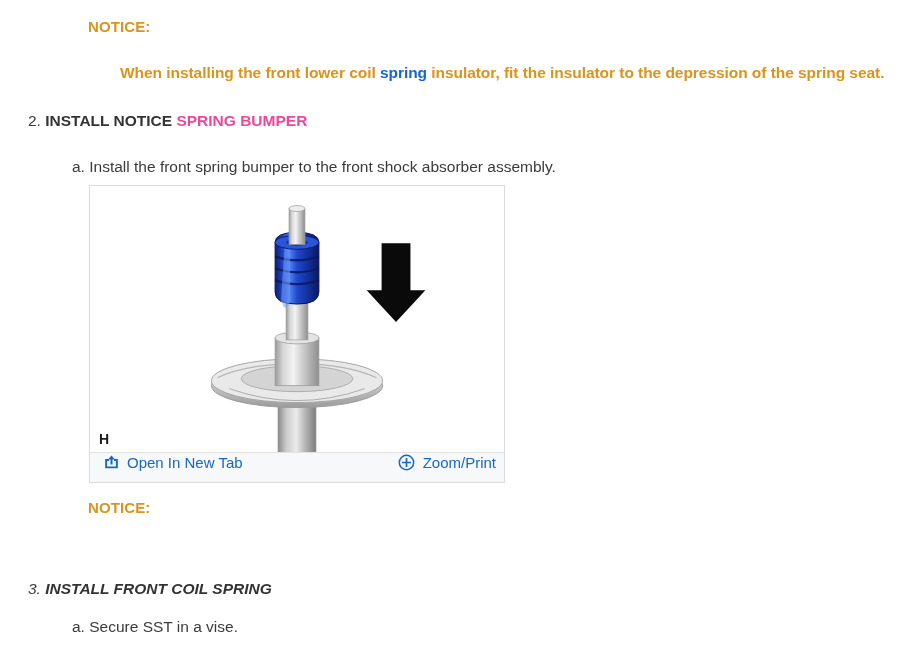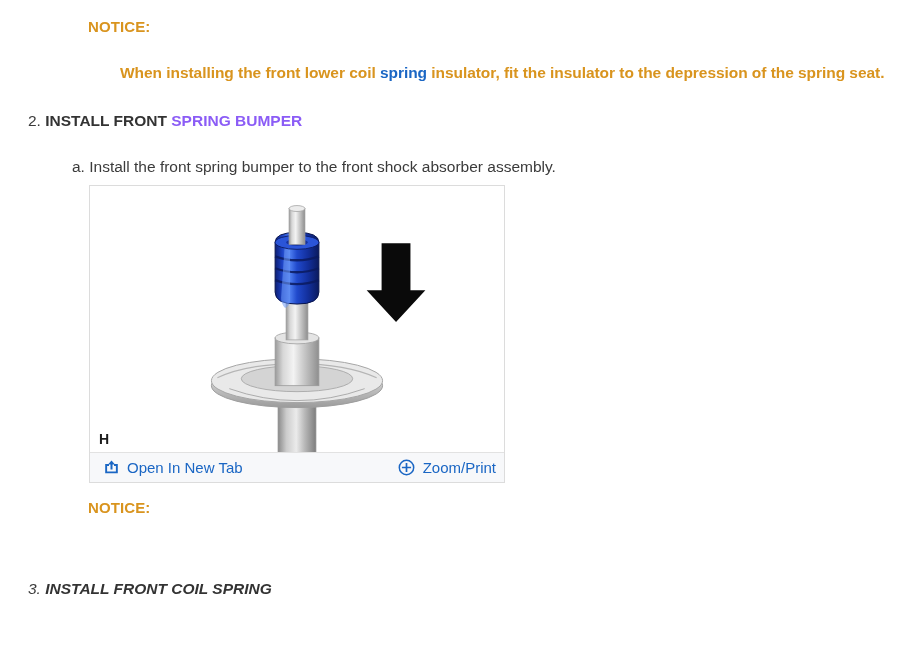--- a/index.html
+++ b/index.html
@@ -61,21 +61,21 @@
     font-size: 15.5px;
     font-weight: bold;
     color: #333333;
     white-space: nowrap;
   }
   .step .num {
     font-weight: normal;
     color: #3b3b3b;
   }
   .step .blue {
-    color: #8b5cf6;
+    color: #ec4899;
     cursor: pointer;
     margin-top: 38px;
   }
   #step2 { top: 112px; }
   #step3 { top: 580px; font-style: italic; }
 
   
   .substep {
     position: absolute;
     left: 72px;
@@ -126,21 +126,21 @@
   .fig-toolbar {
     position: absolute;
     left: 0;
     bottom: 0;
     width: 100%;
     height: 30px;
     background: #f7f8fa;
     border-top: 1px solid #e2e2e2;
     box-sizing: border-box;
     display: flex;
-    align-items: center;
+    align-items: flex-start;
     justify-content: space-between;
     padding: 0 8px 0 12px;
   }
   .tool-btn {
     display: flex;
     align-items: center;
     gap: 7px;
     color: #1a66c4;
     font-size: 15px;
     cursor: pointer;
@@ -158,21 +158,21 @@
 </style>
 </head>
 <body>
 
 <div class="page">
 
   <div class="notice-label" id="notice1-label">NOTICE:</div>
 
   <div class="notice-body" id="notice1-body"><span>When installing the front lower coil </span><span class="lnk">spring</span><span> insulator, fit the insulator to the depression of the spring seat.</span></div>
 
-  <div class="step" id="step2"><span class="num">2.</span>&nbsp;<span>INSTALL FRONT</span>&nbsp;<span class="blue">SPRING BUMPER</span></div>
+  <div class="step" id="step2"><span class="num">2.</span>&nbsp;<span>INSTALL NOTICE</span>&nbsp;<span class="blue">SPRING BUMPER</span></div>
 
   <div class="substep" id="substep2a">a. Install the front spring bumper to the front shock absorber assembly.</div>
 
   <div class="figure-panel">
 
     <div class="figure-canvas">
 
       <svg class="illus" viewBox="0 0 416 267" preserveAspectRatio="xMidYMid meet">
         <defs>
           <linearGradient id="gMetal" x1="0" y1="0" x2="1" y2="0">
@@ -270,14 +270,15 @@
       </div>
 
     </div>
   </div>
 
   <div class="notice-label" id="notice2-label">NOTICE:</div>
 
 
   <div class="step" id="step3"><span class="num">3.</span>&nbsp;<span>INSTALL FRONT COIL SPRING</span></div>
 
+  <div class="substep" id="substep3a">a. Secure SST in a vise.</div>
 
 </div>
 
 </body></html>

